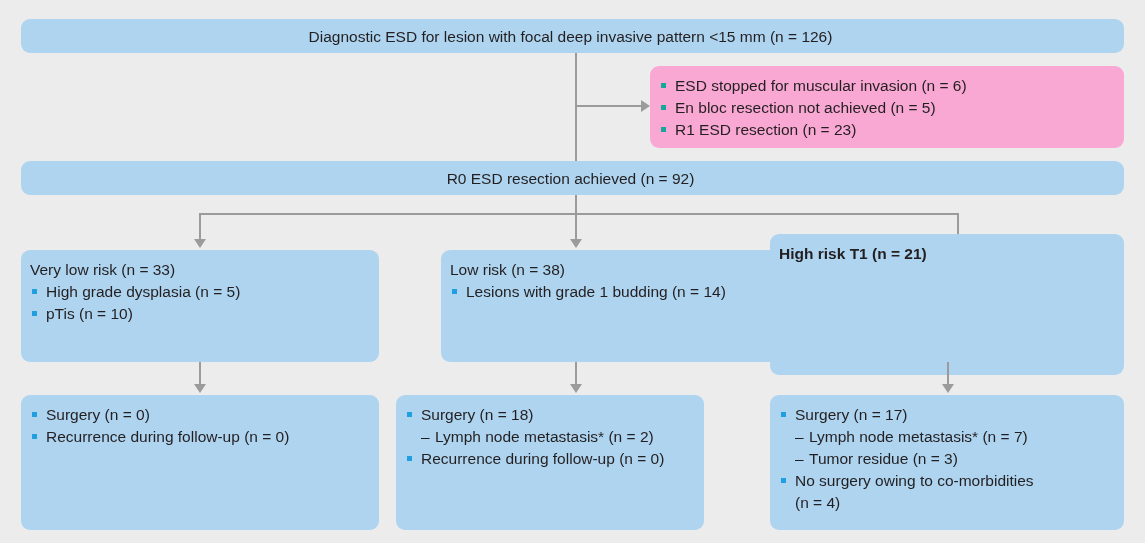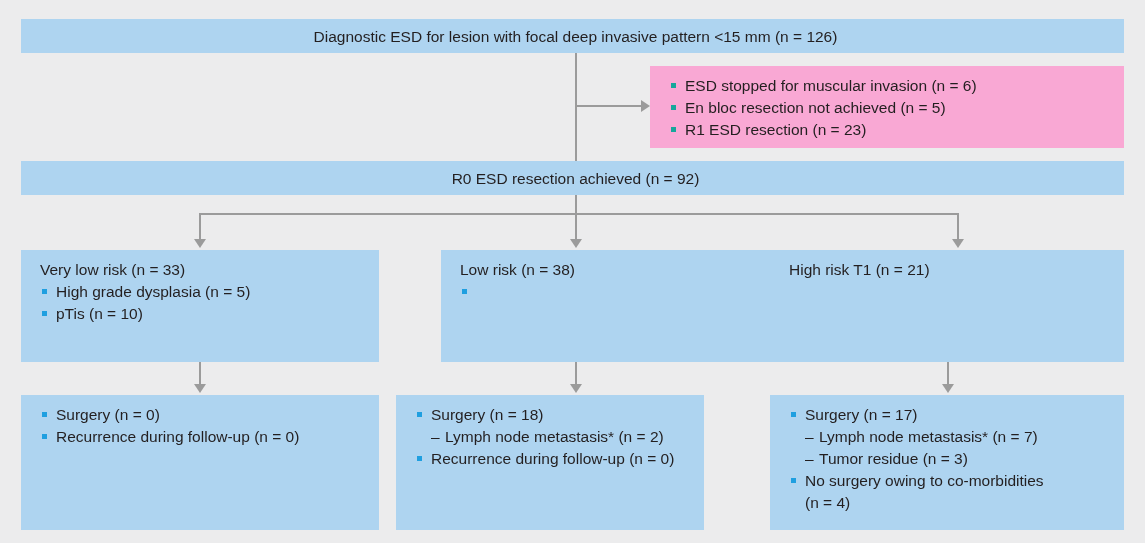--- a/index.html
+++ b/index.html
@@ -18,23 +18,24 @@
     position: relative;
     width: 1145px;
     height: 543px;
   }
 
   
   .box {
     position: absolute;
     box-sizing: border-box;
     background: #aed4f0;
-    padding: 9px 13px 9px 19px;
+    padding: 9px 13px 9px 9px;
     font-size: 15.5px;
     line-height: 1.42;
+    border-radius: 9px;
   }
   .box.green { background: #f9a8d4; }
   .box.center {
     text-align: center;
     padding-top: 7px;
   }
   .box .title {
     display: block;
     white-space: nowrap;
   }
@@ -99,21 +100,21 @@
     border-left: 9px solid #9b9b9b;
   }
 
   
   #box-top      { left: 21px;  top: 19px;  width: 1103px; height: 34px; }
   #box-excl     { left: 650px; top: 66px;  width: 474px;  height: 82px; }
   #box-r0       { left: 21px;  top: 161px; width: 1103px; height: 34px; }
 
   #box-vlr      { left: 21px;  top: 250px; width: 358px;  height: 112px; }
   #box-lr       { left: 396px; top: 250px; width: 358px;  height: 112px; margin-left: 45px; }
-  #box-hr       { left: 770px; top: 250px; width: 354px;  height: 112px; }
+  #box-hr       { left: 770px; top: 234px; width: 354px;  height: 141px; font-weight: bold; }
 
   #box-vlr-out  { left: 21px;  top: 395px; width: 358px;  height: 135px; }
   #box-lr-out   { left: 396px; top: 395px; width: 308px;  height: 135px; }
   #box-hr-out   { left: 770px; top: 395px; width: 354px;  height: 135px; }
 </style>
 </head>
 <body>
 
 <div id="flow">
 
@@ -154,21 +155,21 @@
     <span class="title">Very low risk (n = 33)</span>
     <ul class="bullets">
       <li><span class="bdot"></span><span>High grade dysplasia (n = 5)</span></li>
       <li><span class="bdot"></span><span>pTis (n = 10)</span></li>
     </ul>
   </div>
 
   <div class="box" id="box-lr">
     <span class="title">Low risk (n = 38)</span>
     <ul class="bullets">
-      <li><span class="bdot"></span></li>
+      <li><span class="bdot"></span><span>Lesions with grade 1 budding (n = 14)</span></li>
     </ul>
   </div>
 
   <div class="box" id="box-hr">
     <span class="title">High risk T1 (n = 21)</span>
   </div>
 
   <div class="vline" style="left:199px; top:362px; height:24px;"></div>
   <div class="arrow-down" style="left:194px; top:384px;"></div>
 

